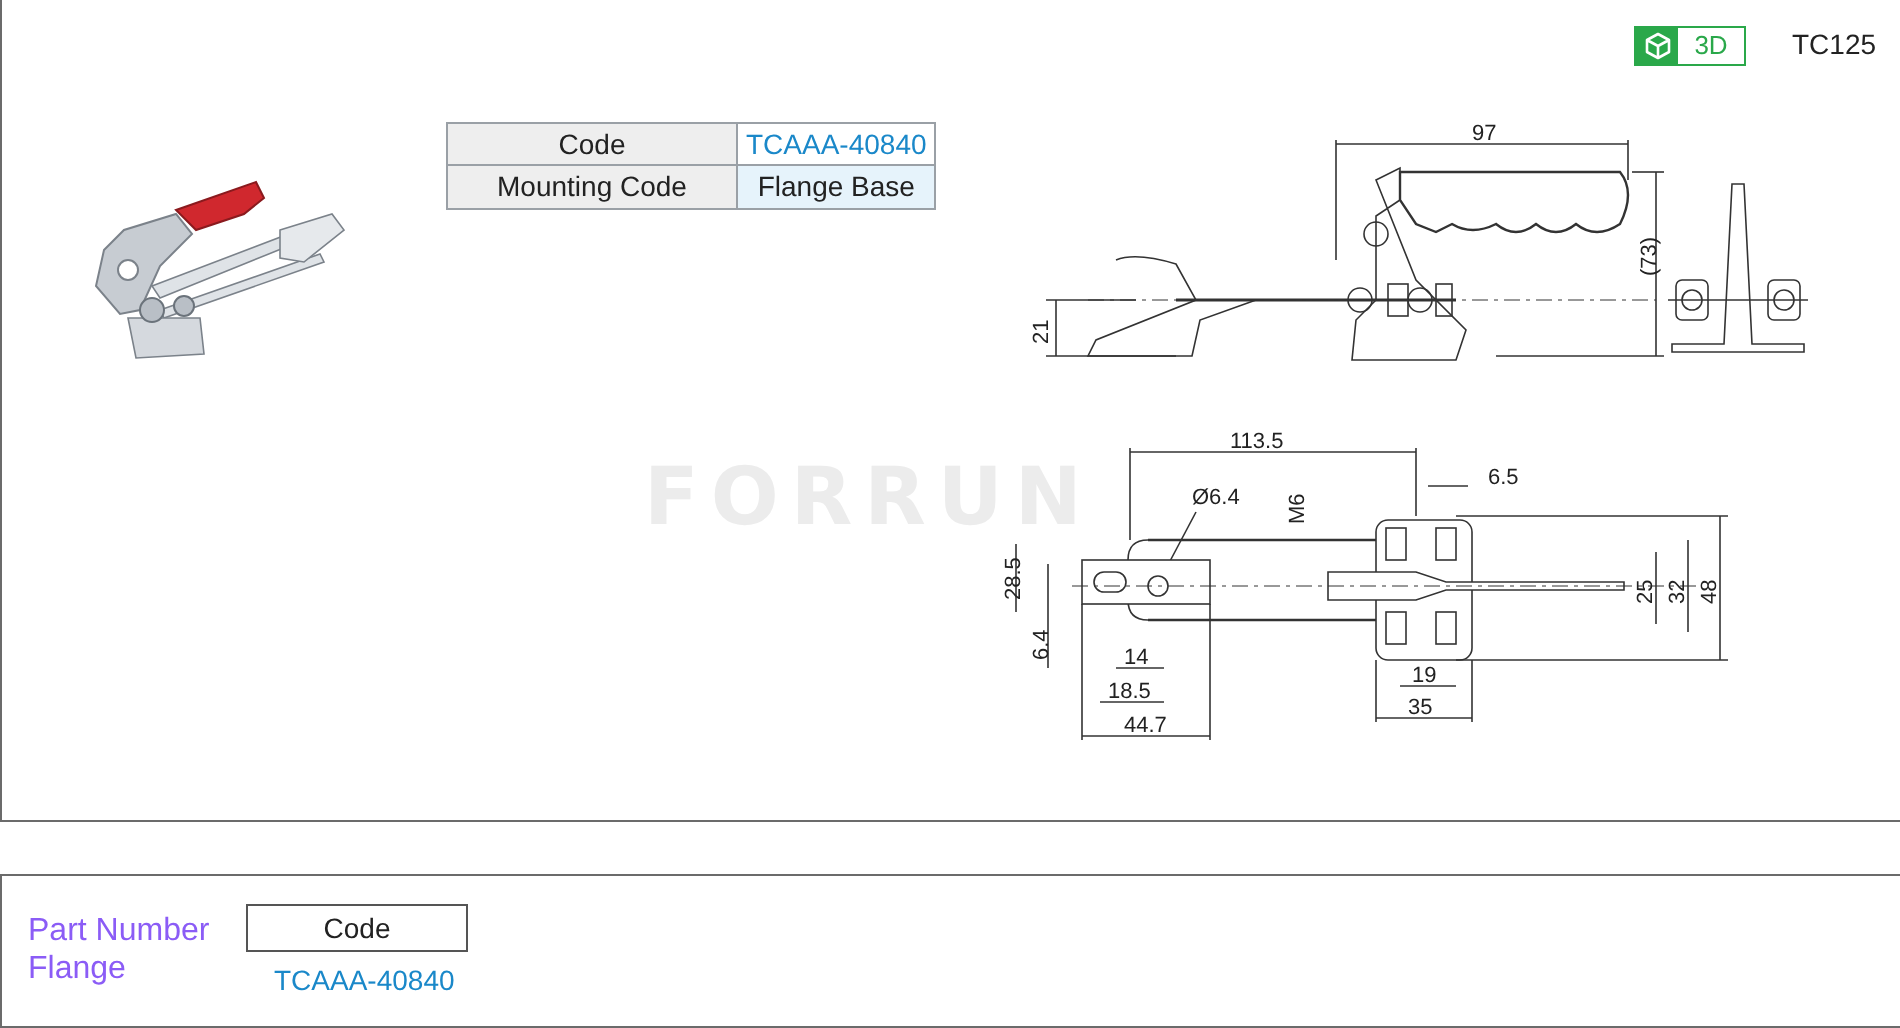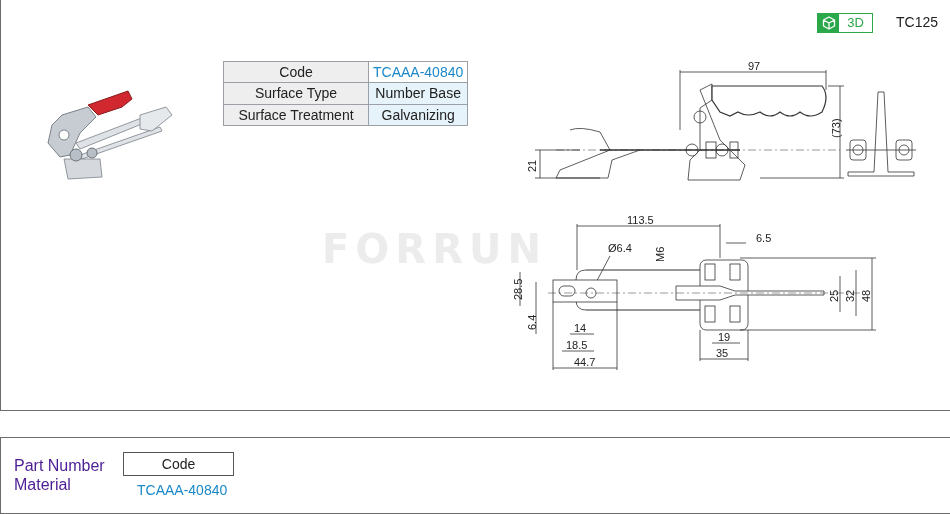--- a/index.html
+++ b/index.html
@@ -16,23 +16,23 @@
 
   .spec-table { position: absolute; left: 223px; top: 61px; border-collapse: collapse; font-size: 14px; }
   .spec-table td { border: 1px solid #9aa0a6; height: 21.3px; padding: 0 4px; text-align: center; white-space: nowrap; }
   .spec-table td.k { background: #eeeeee; width: 145px; color: #222; }
   .spec-table td.v { background: #e6f3fb; width: 98px; color: #222; }
   .spec-table td.v.code { color: #1a88c9; background: #fff; }
 
   .watermark { position: absolute; left: 322px; top: 226px; font-size: 40px; font-weight: bold; color: #ececec; letter-spacing: 6px; font-family: "DejaVu Sans", sans-serif; z-index: 0; }
 
   .photo { position: absolute; left: 40px; top: 85px; width: 140px; height: 100px; }
-  .drawing { position: absolute; left: 500px; top: 50px; width: 440px; height: 330px; }
+  .drawing { position: absolute; left: 488px; top: 50px; width: 440px; height: 330px; }
 
-  .pn-label { position: absolute; left: 14px; top: 456px; font-size: 16px; line-height: 19px; color: #4c1d95; }
+  .pn-label { position: absolute; left: 14px; top: 456px; font-size: 16px; line-height: 19px; color: #8b5cf6; }
   .pn-box { position: absolute; left: 123px; top: 452px; width: 111px; height: 24px; border: 1px solid #555; font-size: 14px; text-align: center; line-height: 22px; color: #222; }
   .pn-code { position: absolute; left: 137px; top: 482px; font-size: 14px; color: #1a88c9; }
 
   .dim { font-size: 11px; fill: #222; font-family: "Liberation Sans", sans-serif; }
 </style>
 </head>
 <body>
 
 <div class="panel-top"></div>
 
@@ -62,26 +62,22 @@
   </svg>
 </div>
 
 <table class="spec-table">
   <tbody>
       <tr>
         <td class="k">Code</td>
         <td class="v code">TCAAA-40840</td>
       </tr>
   <tr>
-        <td class="k">Surface Type</td>
-        <td class="v">Number Base</td>
-      </tr>
-  <tr>
-        <td class="k">Surface Treatment</td>
-        <td class="v">Galvanizing</td>
+        <td class="k">Mounting Code</td>
+        <td class="v">Flange Base</td>
       </tr>
 </tbody>
   </table>
 
 <div class="drawing">
   <svg width="440" height="330" viewBox="500 50 440 330" stroke="#333" fill="none" stroke-width="0.8">
 
     <line x1="680" y1="72" x2="826" y2="72"></line>
     <line x1="680" y1="70" x2="680" y2="130"></line>
       <line x1="826" y1="70" x2="826" y2="90"></line>
@@ -159,16 +155,16 @@
     <line x1="872" y1="258" x2="872" y2="330"></line>
     <text class="dim" x="856" y="300" stroke="none" transform="rotate(-90 864 294)">48</text>
     <line x1="740" y1="258" x2="876" y2="258"></line>
       <line x1="740" y1="330" x2="876" y2="330"></line>
   </svg>
 </div>
 
 <div class="panel-bottom"></div>
 <div class="pn-label">
   <div>Part Number</div>
-  <div>Material</div>
+  <div>Flange</div>
 </div>
 <div class="pn-box">Code</div>
 <div class="pn-code">TCAAA-40840</div>
 
 </body></html>

